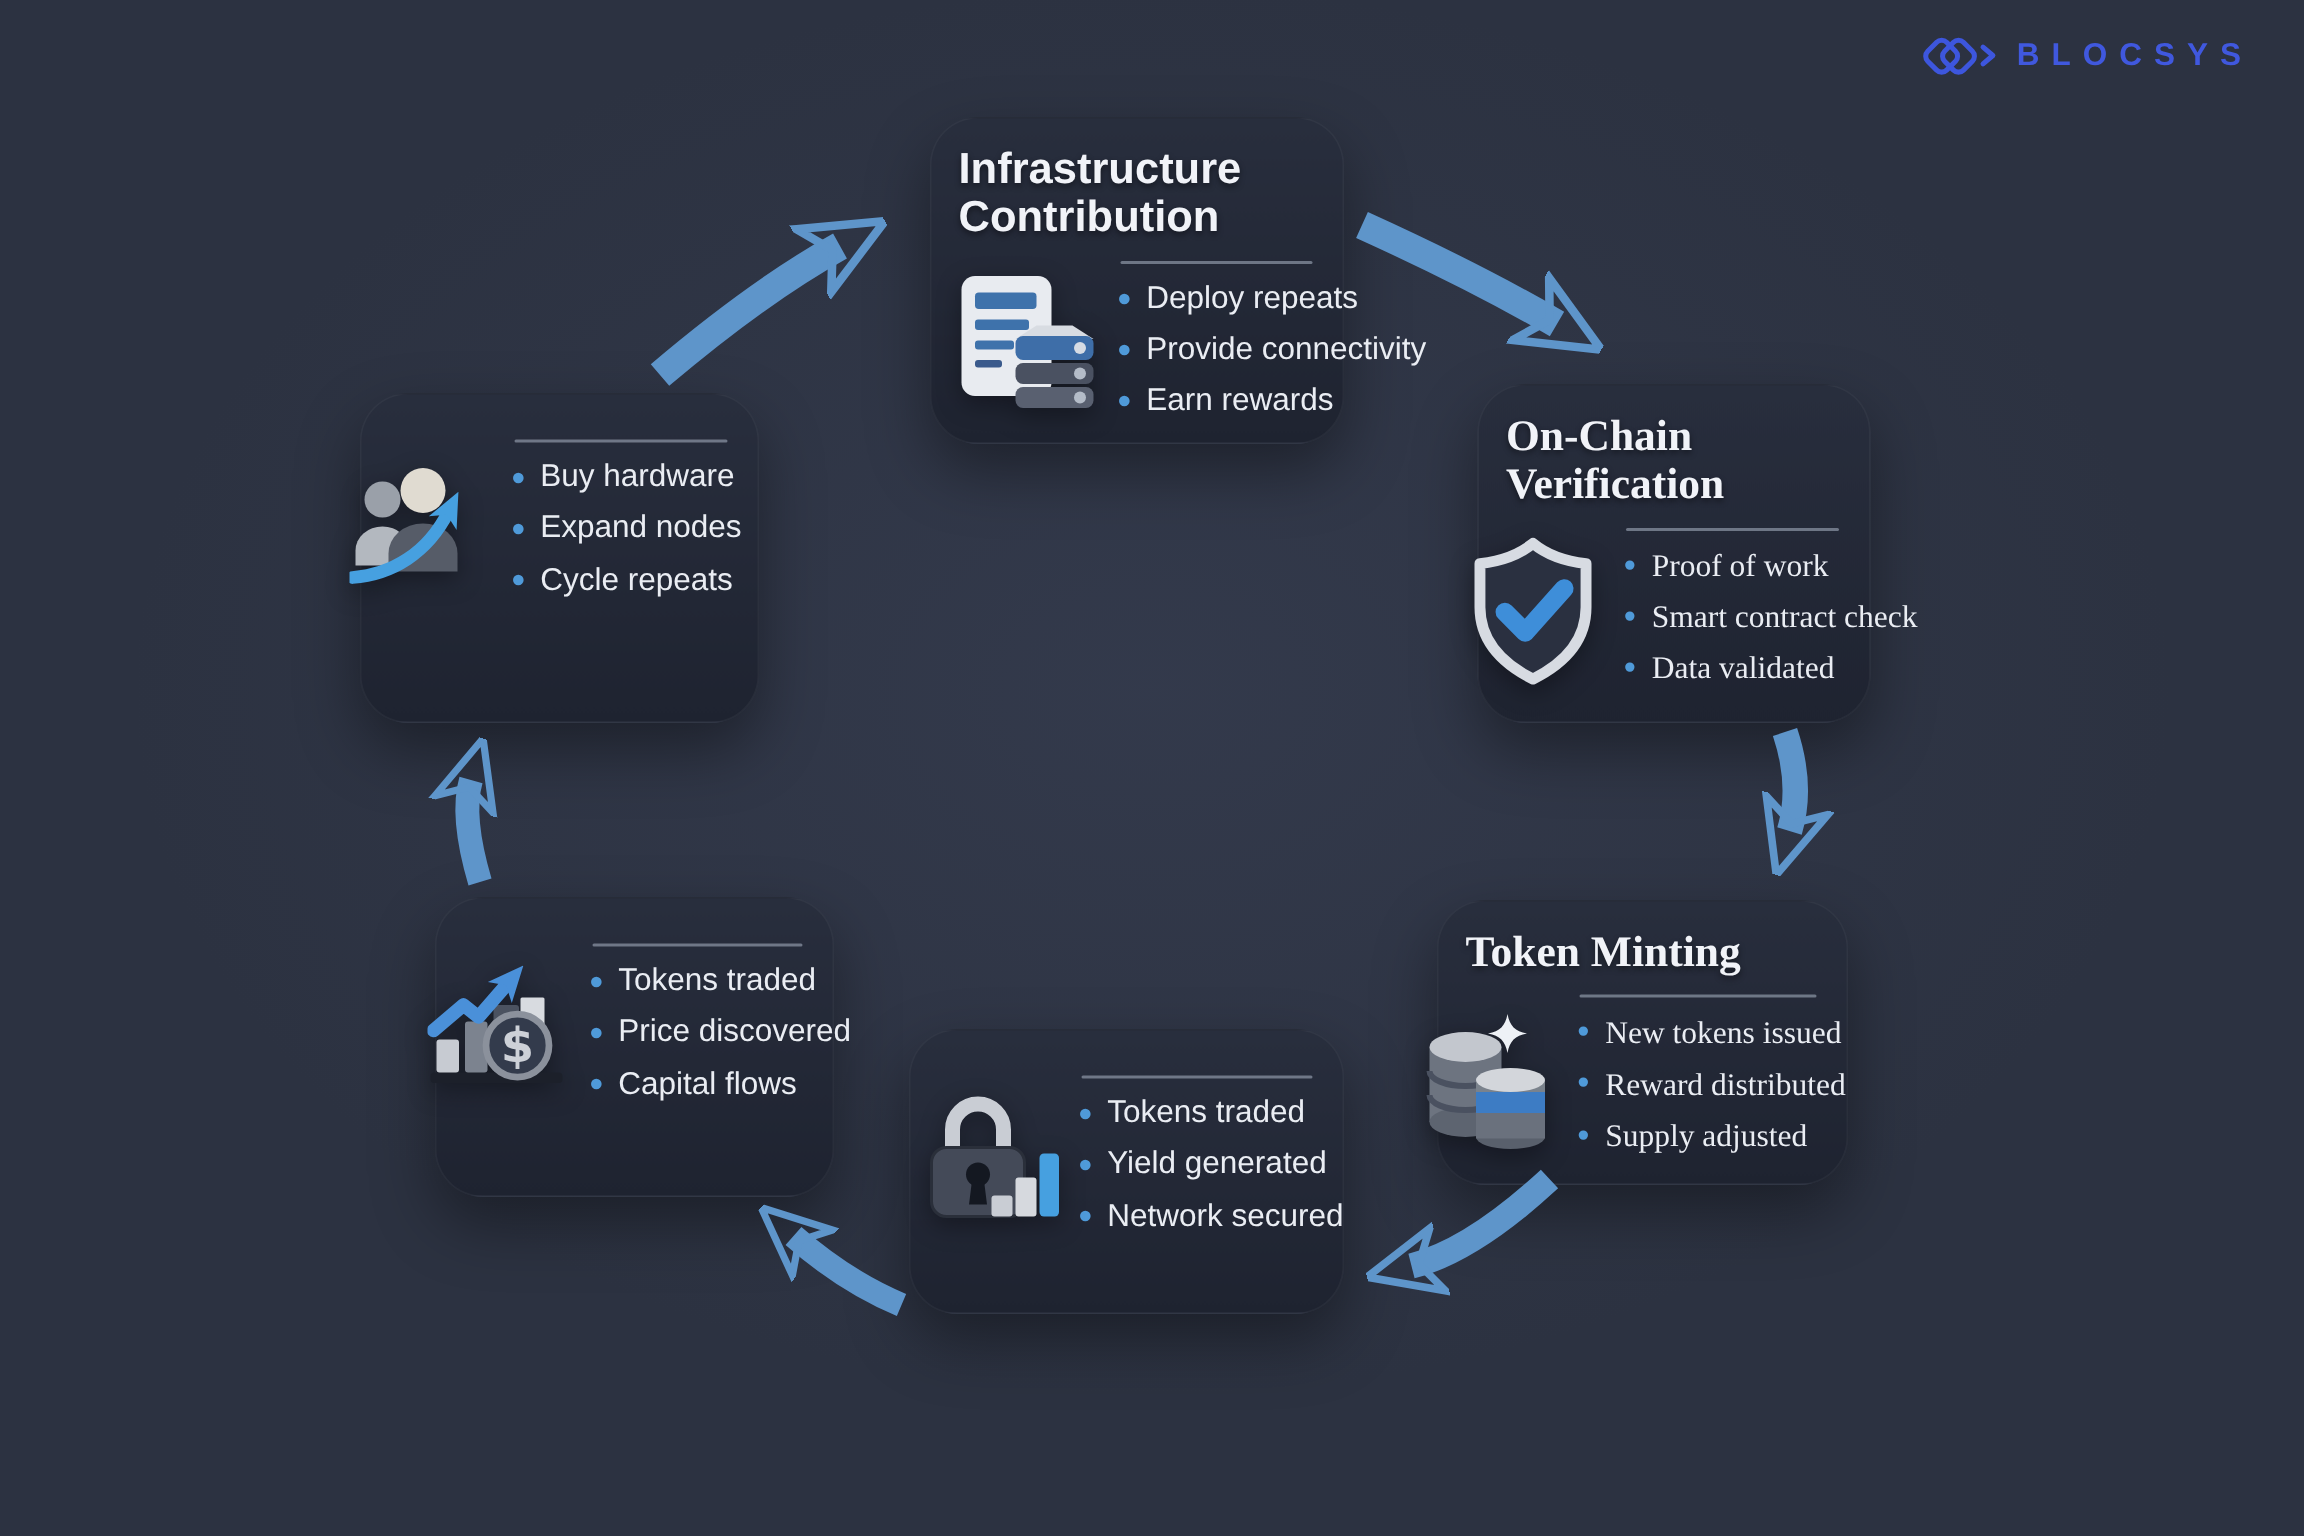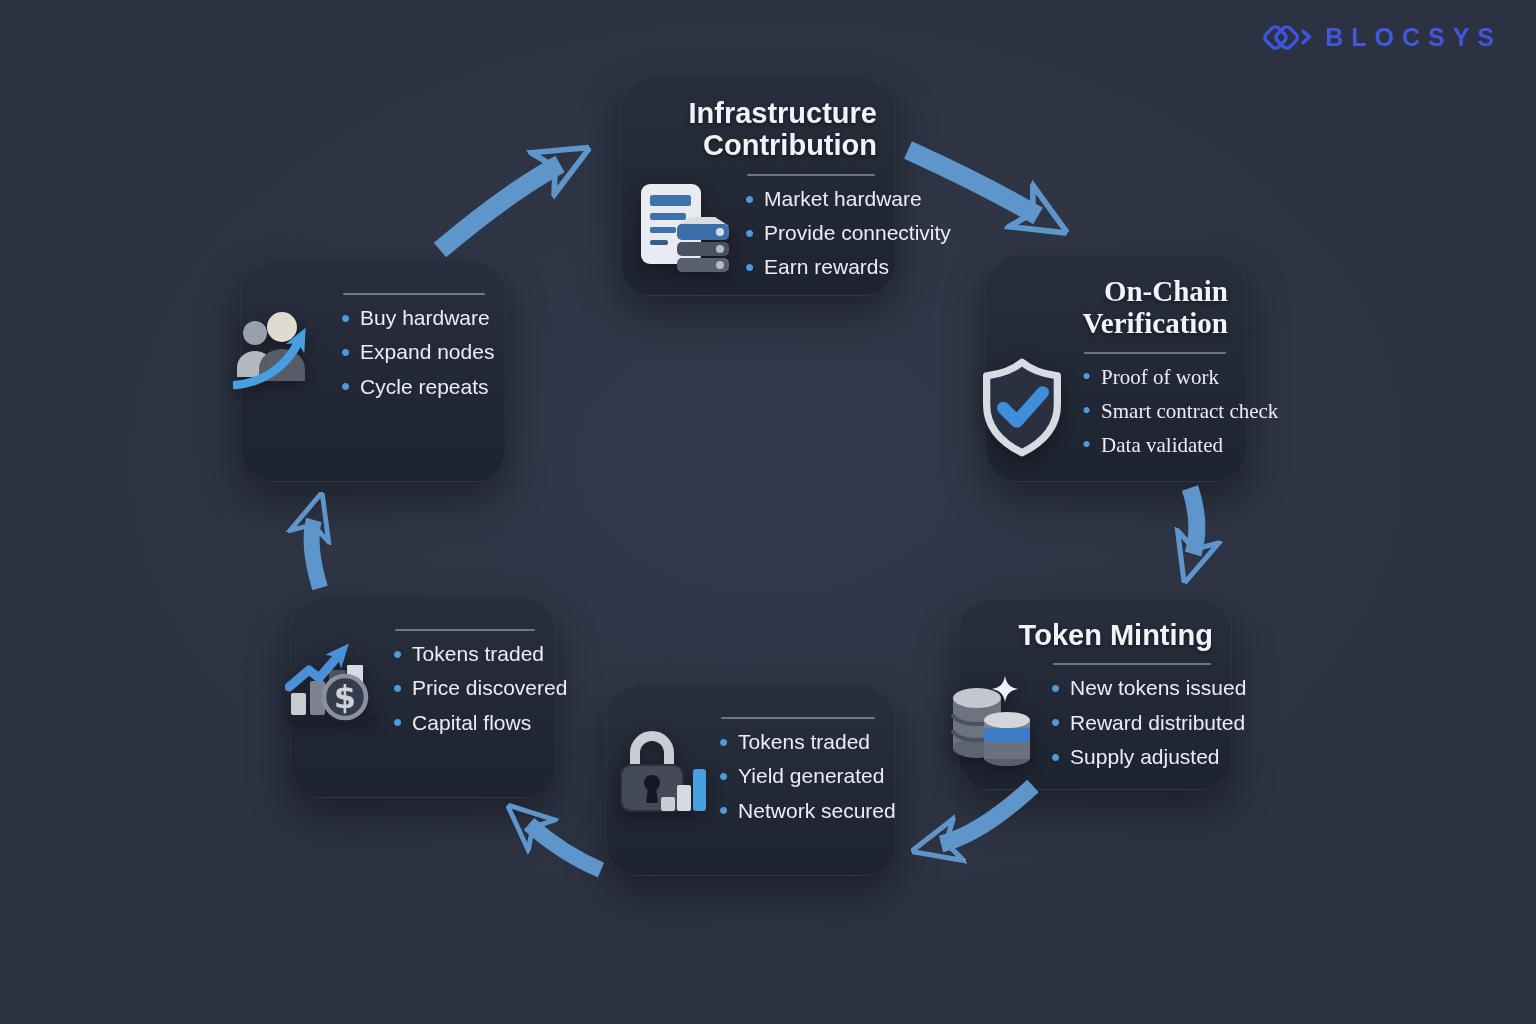--- a/index.html
+++ b/index.html
@@ -5,32 +5,32 @@
   html,body{margin:0;padding:0;background:#20242f;}
   .canvas{
     position:relative;width:1536px;height:1024px;overflow:hidden;
     font-family:"Liberation Sans",sans-serif;
     background:
       radial-gradient(1100px 760px at 50% 45%, rgba(64,72,95,0.35), rgba(0,0,0,0) 62%),
       #2c3241;
   }
   
   .logo{position:absolute;top:16px;right:34px;display:flex;align-items:center;gap:7px;}
-  .logo-text{font-size:25px;font-weight:600;letter-spacing:8px;color:#4058de;}
+  .logo-text{font-size:21px;font-weight:600;letter-spacing:8px;color:#4058de;}
   
   .card{
     position:absolute;box-sizing:border-box;
     background:linear-gradient(180deg,#282e3d 0%,#232836 55%,#1e2330 100%);
     border:1px solid rgba(255,255,255,0.045);
     border-radius:32px;
     box-shadow:0 18px 42px rgba(0,0,0,0.38);
     padding:18px 18px 14px 18px;
   }
   .card-title{
-    text-align:right;color:#f1f3f8;font-weight:700;font-size:29px;line-height:1.12;
+    text-align:left;color:#f1f3f8;font-weight:700;font-size:29px;line-height:1.12;
     text-shadow:0 2px 4px rgba(0,0,0,0.45);
   }
   .card-body{display:flex;align-items:center;margin-top:10px;}
   .card-icon{flex:0 0 auto;width:100px;height:100px;}
   .card-icon svg{width:100%;height:100%;display:block;filter:drop-shadow(0 5px 8px rgba(0,0,0,0.35));}
   .card-list{flex:1 1 auto;min-width:0;padding-left:8px;}
   .divider{height:2px;background:rgba(172,182,198,0.55);border-radius:1px;margin:2px 2px 10px 2px;}
   .bullets{list-style:none;margin:0;padding:0;}
   .bullets li{display:flex;align-items:center;gap:10px;margin:8px 0;color:#eaedf3;font-size:21px;line-height:1.25;white-space:nowrap;}
   .dot{color:#4f9ad9;font-size:26px;line-height:0.8;flex:0 0 auto;}
@@ -69,21 +69,21 @@
           <circle cx="83" cy="69" r="4" fill="#b4bcc8"></circle>
           <rect x="40" y="78" width="52" height="14" rx="5" fill="#596070"></rect>
           <circle cx="83" cy="85" r="4" fill="#b4bcc8"></circle>
         </svg>
       </div>
       <div class="card-list">
         <div class="divider"></div>
         <ul class="bullets">
           <li>
               <span class="dot">•</span>
-              <span>Market hardware</span>
+              <span>Deploy repeats</span>
             </li>
           <li>
               <span class="dot">•</span>
               <span>Provide connectivity</span>
             </li>
           <li>
               <span class="dot">•</span>
               <span>Earn rewards</span>
             </li>
         </ul>
@@ -113,21 +113,21 @@
             </li>
           <li>
               <span class="dot">•</span>
               <span>Data validated</span>
             </li>
         </ul>
       </div>
     </div>
   </div>
 
-  <div class="card" style="left:958px;top:600px;width:274px;height:190px;">
+  <div class="card" style="left:958px;top:600px;width:274px;height:190px;font-family:Liberation Serif, serif;">
     <div class="card-title">Token Minting</div>
     <div class="card-body">
       <div class="card-icon" style="margin-left:-34px;">
         <svg viewBox="0 0 100 100">
           <rect x="10" y="28" width="48" height="50" fill="#6d7480"></rect>
           <ellipse cx="34" cy="78" rx="24" ry="10" fill="#5d6470"></ellipse>
           <path d="M10,44 a24,10 0 0 0 48,0" stroke="#4a5160" stroke-width="4" fill="none"></path>
           <path d="M10,60 a24,10 0 0 0 48,0" stroke="#4a5160" stroke-width="4" fill="none"></path>
           <ellipse cx="34" cy="28" rx="24" ry="10" fill="#c3c7ce"></ellipse>
           <ellipse cx="64" cy="88" rx="23" ry="8" fill="#59606c"></ellipse>

